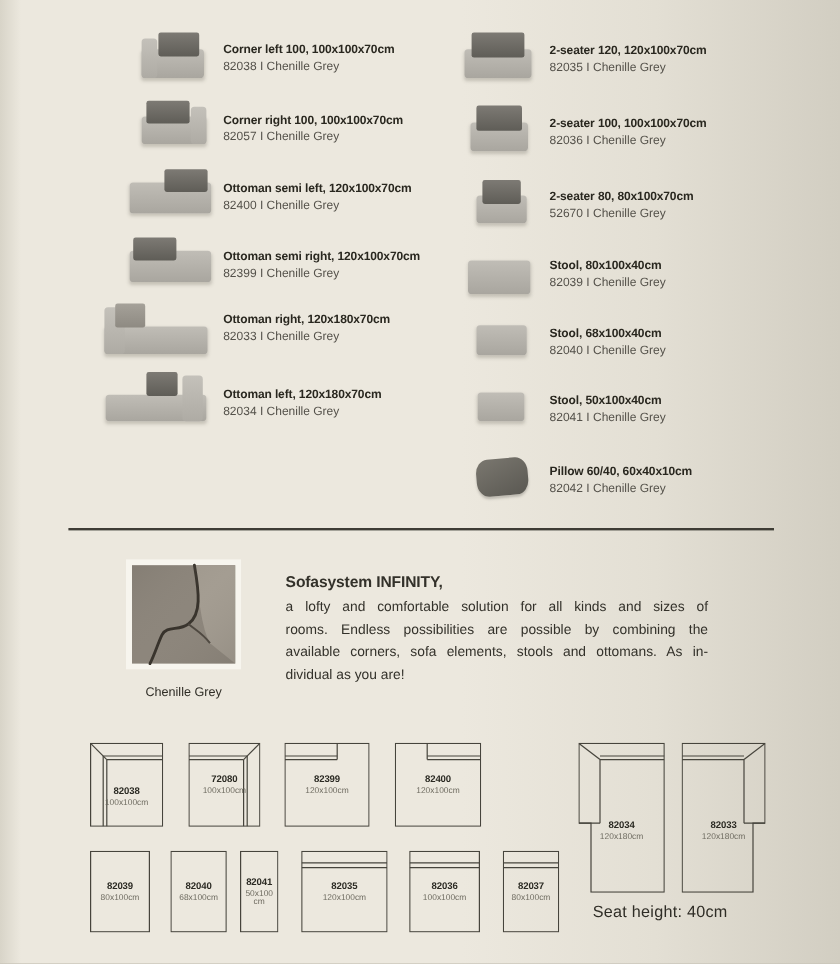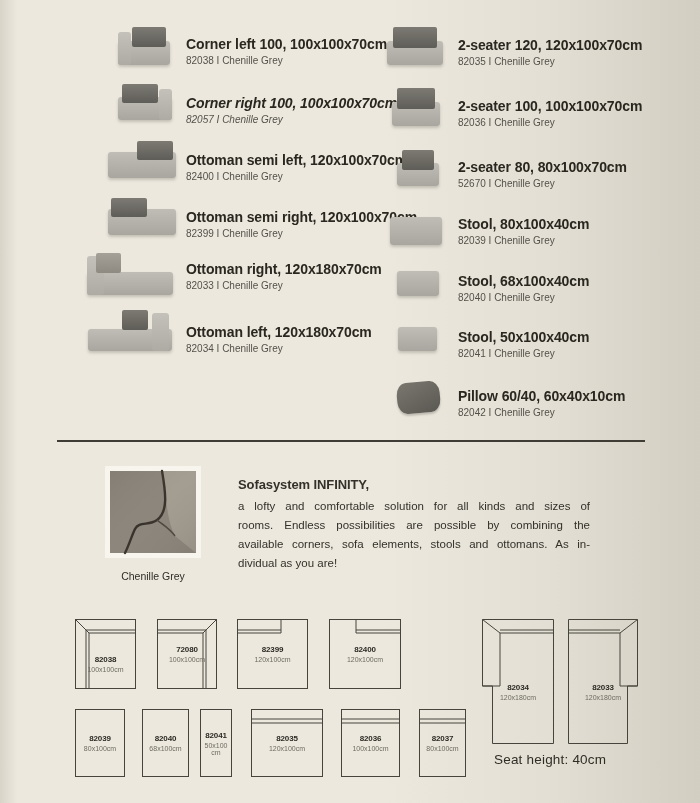--- a/index.html
+++ b/index.html
@@ -27,21 +27,21 @@
   .cu-chl{left:40%;top:0;width:32%;height:46%;}
   .arm{background:linear-gradient(180deg,#c4c1ba,#aeaba4);border-radius:3px;}
   .arm-l{left:0;top:12%;width:25%;height:84%;}
   .arm-r{right:0;top:12%;width:25%;height:84%;}
   .arm-ll{left:0;top:6%;width:20%;height:90%;}
   .arm-rr{right:4%;top:6%;width:20%;height:90%;}
   .pillowshape{left:3%;top:6%;width:90%;height:82%;border-radius:10px/12px;
         transform:rotate(-5deg);
         background:linear-gradient(155deg,#7a776f,#5a5852);
         box-shadow:0 2px 2px rgba(90,86,78,.3);}
-  .p-title{font-size:14px;font-weight:bold;color:#29271f;letter-spacing:-.1px;white-space:nowrap;}
+  .p-title{font-size:10px;font-weight:bold;color:#29271f;letter-spacing:-.1px;white-space:nowrap;}
   .p-code{font-size:10px;color:#54514a;margin-top:3px;white-space:nowrap;}
   
   .divider{position:absolute;left:57px;top:440px;width:588px;height:2px;background:#3e3c35;}
   .swatch{position:absolute;left:105px;top:466px;width:96px;}
   .swatch-label{margin-top:8px;text-align:center;font-size:10.5px;font-weight:normal;color:#2e2c25;}
   .intro{position:absolute;left:238px;top:477px;width:352px;color:#33312a;}
   .intro-heading{font-size:13px;font-weight:bold;letter-spacing:-.1px;margin-bottom:5px;}
   .para-line{font-size:11.5px;line-height:19px;text-align:justify;text-align-last:justify;}
   .para-line:last-child{text-align-last:left;}
   
@@ -69,21 +69,21 @@
           <div class="p-title">Corner left 100, 100x100x70cm</div>
           <div class="p-code">82038 I Chenille Grey</div>
         </div>
       </div>
       <div class="prow">
         <div class="thumb" style="left: 118px; top: 84px; width: 54px; height: 38px;">
           <div class="base"></div>
           <div class="arm arm-r"></div>
           <div class="cushion cu-cr"></div>
         </div>
-        <div class="ptext" style="left: 186px; top: 95px; font-style: italic;">
+        <div class="ptext" style="left: 186px; top: 95px;">
           <div class="p-title">Corner right 100, 100x100x70cm</div>
           <div class="p-code">82057 I Chenille Grey</div>
         </div>
       </div>
       <div class="prow">
         <div class="thumb" style="left: 108px; top: 140px; width: 68px; height: 40px;">
           <div class="base b66"></div>
           <div class="cushion cu-right"></div>
         </div>
         <div class="ptext" style="left: 186px; top: 152px;">

